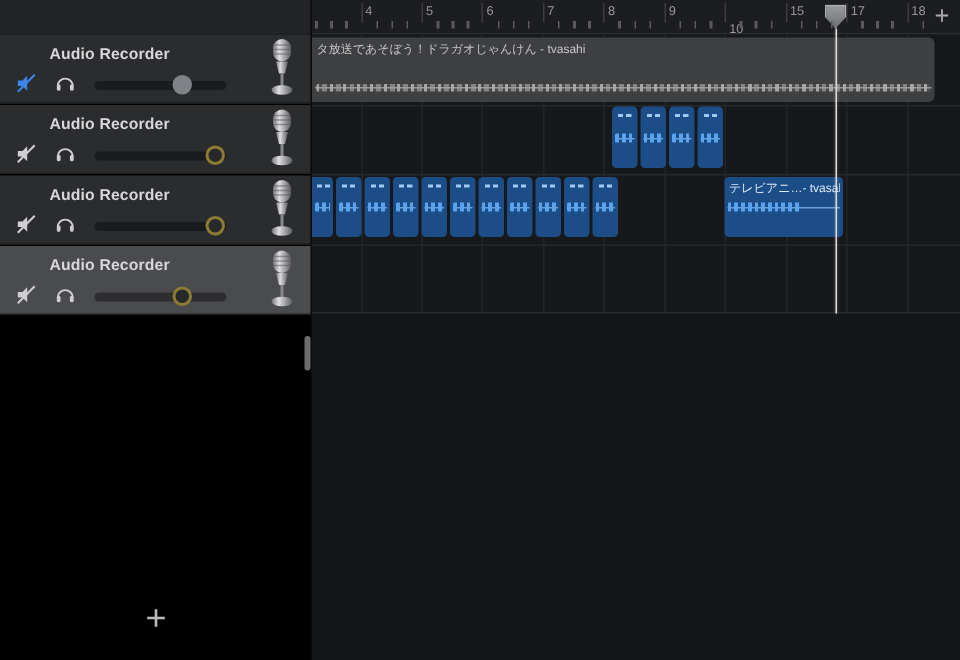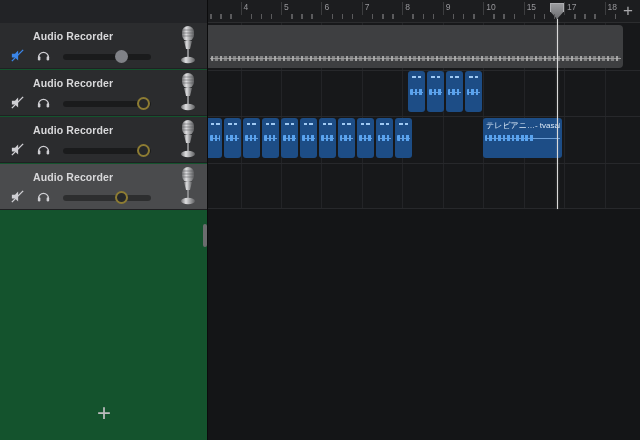--- a/index.html
+++ b/index.html
@@ -2,21 +2,21 @@
 <html><head>
 <meta charset="utf-8">
 <style>
   html,body{margin:0;padding:0;background:#0e0f10;}
   *{box-sizing:border-box;}
   .app{position:relative;width:640px;height:440px;overflow:hidden;
        font-family:"Liberation Sans",sans-serif;background:#141517;}
 
   
   .header-col{position:absolute;left:0;top:0;width:208px;height:440px;
-              background:#14532d;border-right:1px solid #0b0b0c;}
+              background:#000000;border-right:1px solid #0b0b0c;}
   .topbar{position:absolute;left:0;top:0;width:100%;height:23px;background:#222326;}
   .trackhead{position:absolute;left:0;width:207px;height:46px;background:#2b2c2e;
              border-bottom:1px solid #1f2022;}
   .trackhead.selected{background:#4a4b4d;}
   .track-label{position:absolute;left:33px;top:7px;font-size:10.5px;font-weight:600;
                color:#d8d8da;letter-spacing:.1px;}
   .controls{position:absolute;left:0;top:24px;width:170px;height:20px;}
   .icon{position:absolute;width:16px;height:16px;color:#cfcfd3;display:inline-block;}
   .icon svg{display:block;}
   .mute{left:10px;top:1px;}
@@ -249,21 +249,21 @@
         <div class="bar-num" style="left: 75.95px;">5</div>
         <div class="bar-line" style="left: 113.4px;"></div>
         <div class="bar-num" style="left: 116.4px;">6</div>
         <div class="bar-line" style="left: 153.85px;"></div>
         <div class="bar-num" style="left: 156.85px;">7</div>
         <div class="bar-line" style="left: 194.3px;"></div>
         <div class="bar-num" style="left: 197.3px;">8</div>
         <div class="bar-line" style="left: 234.75px;"></div>
         <div class="bar-num" style="left: 237.75px;">9</div>
         <div class="bar-line" style="left: 275.2px;"></div>
-        <div class="bar-num" style="left: 278.2px;">10</div>
+        <div class="bar-num" style="left: 278.2px; margin-top: 12px;">10</div>
         <div class="bar-line" style="left: 315.65px;"></div>
         <div class="bar-num" style="left: 318.65px;">15</div>
         <div class="bar-line" style="left: 356.1px;"></div>
         <div class="bar-num" style="left: 359.1px;">17</div>
         <div class="bar-line" style="left: 396.55px;"></div>
         <div class="bar-num" style="left: 399.55px;">18</div>
         <div class="tick" style="left: 2.1625px;"></div>
         <div class="tick" style="left: 12.275px;"></div>
         <div class="tick" style="left: 22.3875px;"></div>
         <div class="tick" style="left: 42.6125px;"></div>
@@ -306,20 +306,21 @@
         <div class="vline" style="left: 315.65px;"></div>
         <div class="vline" style="left: 356.1px;"></div>
         <div class="vline" style="left: 396.55px;"></div>
         <div class="hline" style="top: 46.5px;"></div>
         <div class="hline" style="top: 93px;"></div>
         <div class="hline" style="top: 139.5px;"></div>
         <div class="hline" style="top: 185px;"></div>
       </div>
     <div id="regions">
         <div class="region gray" style="left: 0px; width: 415px; top: 25px; height: 43px; border-bottom-left-radius: 0px; border-top-left-radius: 0px;">
+          <div class="rlabel">タ放送であそぼう！ドラガオじゃんけん - tvasahi</div>
           <div class="centerline" style="top: 33px;"></div>
           <div class="wave gray"></div>
         </div>
         <div class="region clip" style="left: 200px; width: 17px; top: 71px; height: 41px;">
           <div class="minimarks"></div>
           <div class="centerline" style="top: 50%;"></div>
           <div class="wave blue"></div>
         </div>
         <div class="region clip" style="left: 219px; width: 17px; top: 71px; height: 41px;">
           <div class="minimarks"></div>

